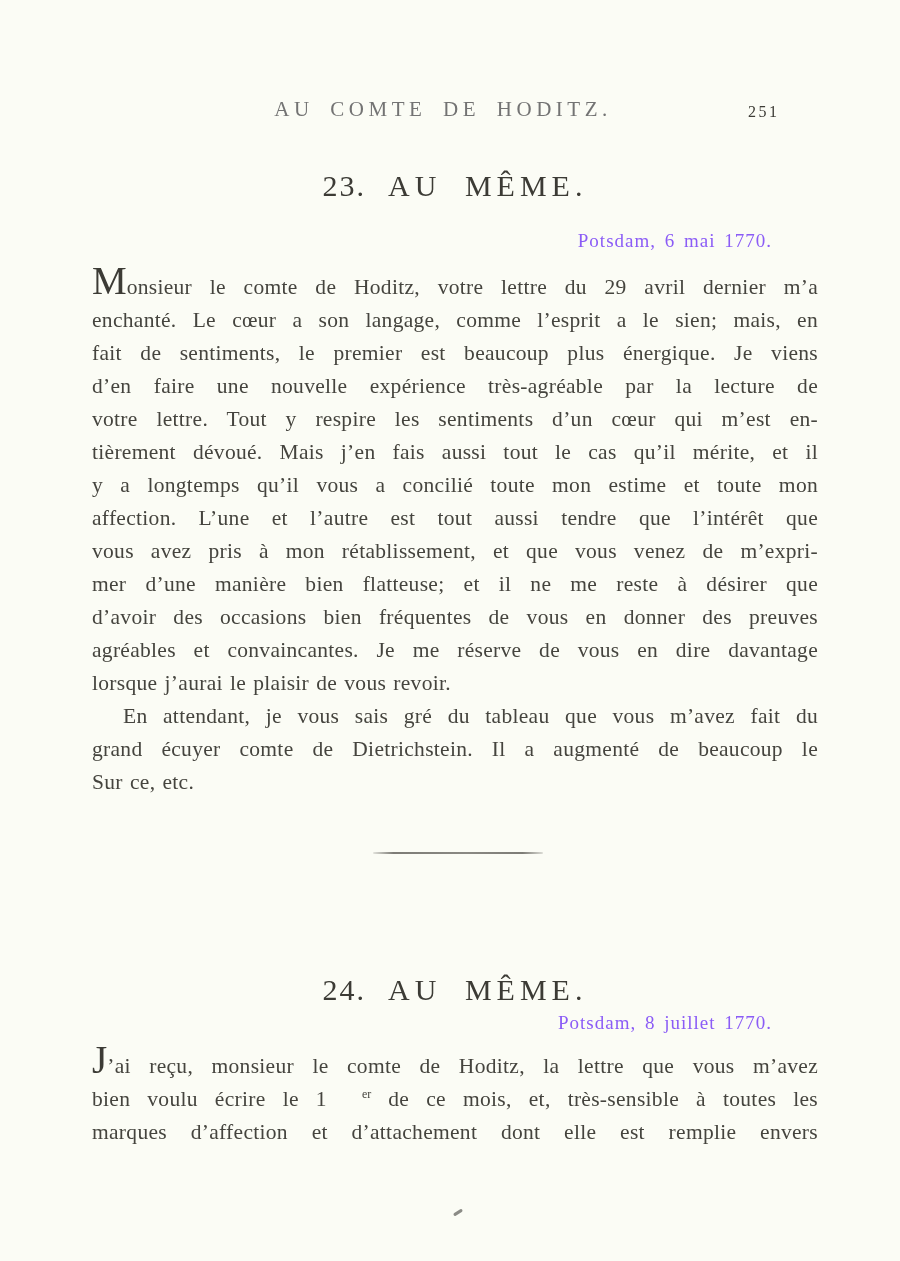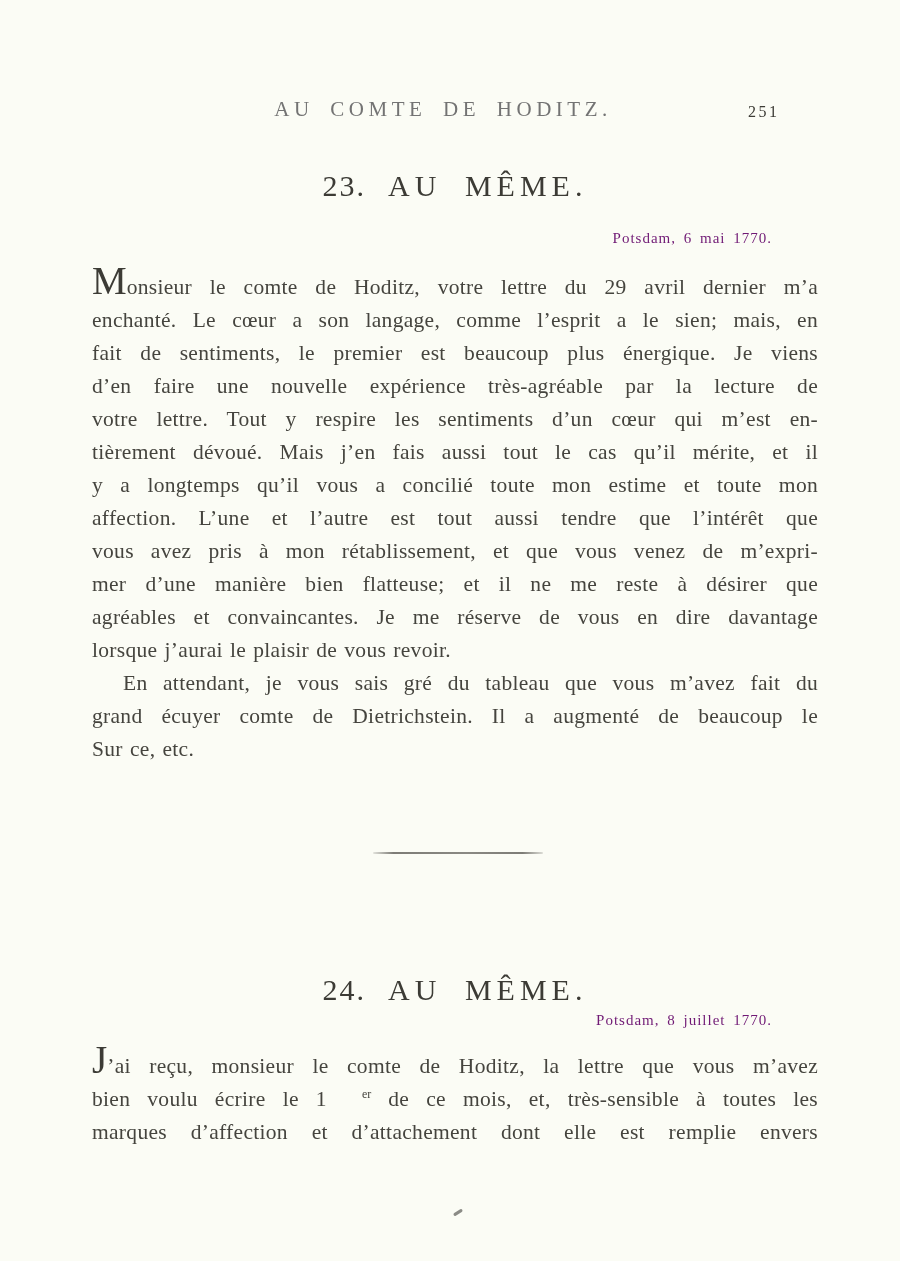--- a/index.html
+++ b/index.html
@@ -38,23 +38,23 @@
     color: #3c3b35;
     letter-spacing: 5px; word-spacing: 11px;
     white-space: nowrap;
   }
   .heading-23 { top: 171px; }
   .heading-24 { top: 975px; }
   .letter-number { margin-right: 22px; letter-spacing: 2px; }
   
   .dateline {
     position: absolute; right: 128px;
-    font-size: 15px; line-height: 1;
+    font-size: 19px; line-height: 1;
     letter-spacing: 1px; word-spacing: 3px;
-    color: #701a75;
+    color: #8b5cf6;
     white-space: nowrap;
   }
   .dateline-23 { top: 231px; }
   .dateline-24 { top: 1013px; }
   
   .letter-body {
     position: absolute; left: 92px; width: 726px;
     font-size: 21.5px; line-height: 33px;
     letter-spacing: 0.3px; word-spacing: 1.5px;
   }
@@ -108,20 +108,21 @@
       <div class="line j"><span class="initial">M</span><span>onsieur le comte de Hoditz, votre lettre du 29 avril dernier m’a</span></div>
       <div class="line j">enchanté. Le cœur a son langage, comme l’esprit a le sien; mais, en</div>
       <div class="line j">fait de sentiments, le premier est beaucoup plus énergique. Je viens</div>
       <div class="line j">d’en faire une nouvelle expérience très-agréable par la lecture de</div>
       <div class="line j">votre lettre. Tout y respire les sentiments d’un cœur qui m’est en-</div>
       <div class="line j">tièrement dévoué. Mais j’en fais aussi tout le cas qu’il mérite, et il</div>
       <div class="line j">y a longtemps qu’il vous a concilié toute mon estime et toute mon</div>
       <div class="line j">affection. L’une et l’autre est tout aussi tendre que l’intérêt que</div>
       <div class="line j">vous avez pris à mon rétablissement, et que vous venez de m’expri-</div>
       <div class="line j">mer d’une manière bien flatteuse; et il ne me reste à désirer que</div>
+      <div class="line j">d’avoir des occasions bien fréquentes de vous en donner des preuves</div>
       <div class="line j">agréables et convaincantes. Je me réserve de vous en dire davantage</div>
       <div class="line last">lorsque j’aurai le plaisir de vous revoir.</div>
       <div class="line j indent">En attendant, je vous sais gré du tableau que vous m’avez fait du</div>
       <div class="line j">grand écuyer comte de Dietrichstein. Il a augmenté de beaucoup le</div>
       <div class="line last">Sur ce, etc.</div>
     </div>
   </section>
 
   <div class="divider"></div>
 

